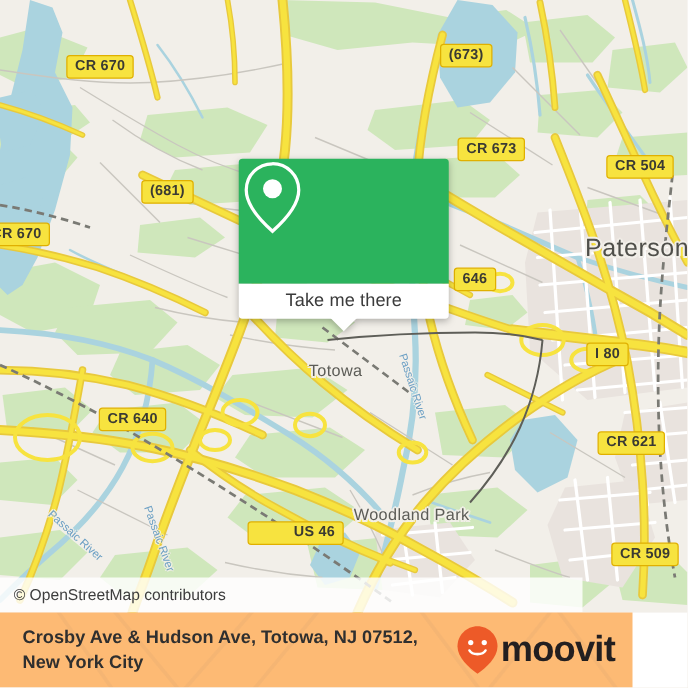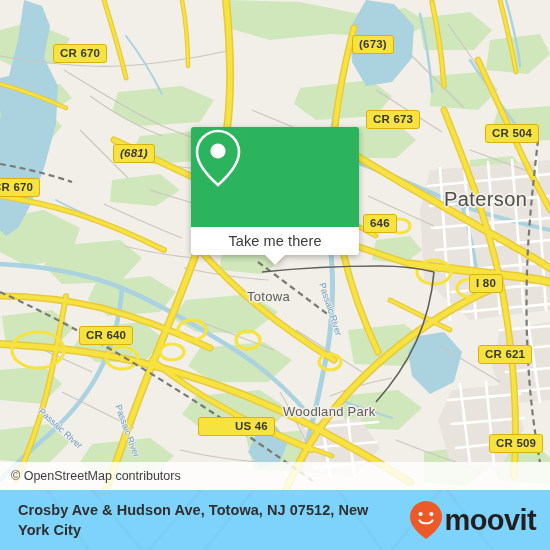--- a/index.html
+++ b/index.html
@@ -78,31 +78,31 @@
   .card-tail{
     position:absolute;left:50%;bottom:-10px;margin-left:-11px;
     width:0;height:0;
     border-left:11px solid transparent;
     border-right:11px solid transparent;
     border-top:11px solid #ffffff;
   }
 
   
   .attrib{
-    position:absolute;left:0;top:462px;width:550px;height:28px;
+    position:absolute;left:0;top:462px;width:466px;height:28px;
     background:rgba(255,255,255,.82);
     display:flex;align-items:center;
     box-sizing:border-box;padding-left:11px;
   }
   .attrib-text{font-size:12.5px;color:#3d3d3d;}
 
   
   .footer{
-    position:absolute;left:0;top:490px;width:550px;height:60px;
-    background:#7dd3fc;
+    position:absolute;left:0;top:490px;width:506px;height:60px;
+    background:#fdba74;
     display:flex;align-items:center;
     box-sizing:border-box;padding:0 14px 0 18px;
     overflow:hidden;
   }
   .footer-ghost{
     position:absolute;left:0;top:0;width:550px;height:60px;
     opacity:.055;pointer-events:none;
   }
   .footer-address{
     position:relative;
@@ -338,30 +338,30 @@
         </g>
 
         <g fill="none" stroke="#5e5e58" stroke-width="1.6">
           <path d="M262,272 C300,268 340,266 380,266 C400,266 418,268 434,272"></path>
           <path d="M434,272 C432,296 426,320 416,342 C406,364 392,384 376,402"></path>
         </g>
 
       </g>
     </svg>
 
-    <div class="city-label city-paterson" style="left:444px;top:188px;">Paterson</div>
+    <div class="city-label city-paterson" style="left:468px;top:188px;">Paterson</div>
     <div class="city-label city-totowa" style="left:247px;top:289px;">Totowa</div>
     <div class="city-label city-woodland" style="left:318px;top:404px;width:70px;margin-left:-35px;">Woodland Park</div>
 
     <div class="river-label" style="left:322px;top:278px;transform:rotate(72deg);transform-origin:0 50%;">Passaic River</div>
     <div class="river-label" style="left:40px;top:405px;transform:rotate(42deg);transform-origin:0 50%;">Passaic River</div>
     <div class="river-label" style="left:118px;top:400px;transform:rotate(70deg);transform-origin:0 50%;">Passaic River</div>
 
     <div class="shield" style="left:53px;top:44px;">CR 670</div>
-    <div class="shield" style="left:113px;top:144px;font-style:italic;">(681)</div>
+    <div class="shield" style="left:113px;top:144px;">(681)</div>
     <div class="shield" style="left:-14px;top:178px;">CR 670</div>
     <div class="shield" style="left:352px;top:35px;">(673)</div>
     <div class="shield" style="left:366px;top:110px;">CR 673</div>
     <div class="shield" style="left:485px;top:124px;">CR 504</div>
     <div class="shield" style="left:363px;top:214px;">646</div>
     <div class="shield" style="left:469px;top:274px;">I 80</div>
     <div class="shield" style="left:478px;top:345px;">CR 621</div>
     <div class="shield" style="left:489px;top:418px;margin-top:16px;">CR 509</div>
     <div class="shield" style="left:79px;top:326px;">CR 640</div>
     <div class="shield" style="left:198px;top:417px;padding-left:36px;">US 46</div>

